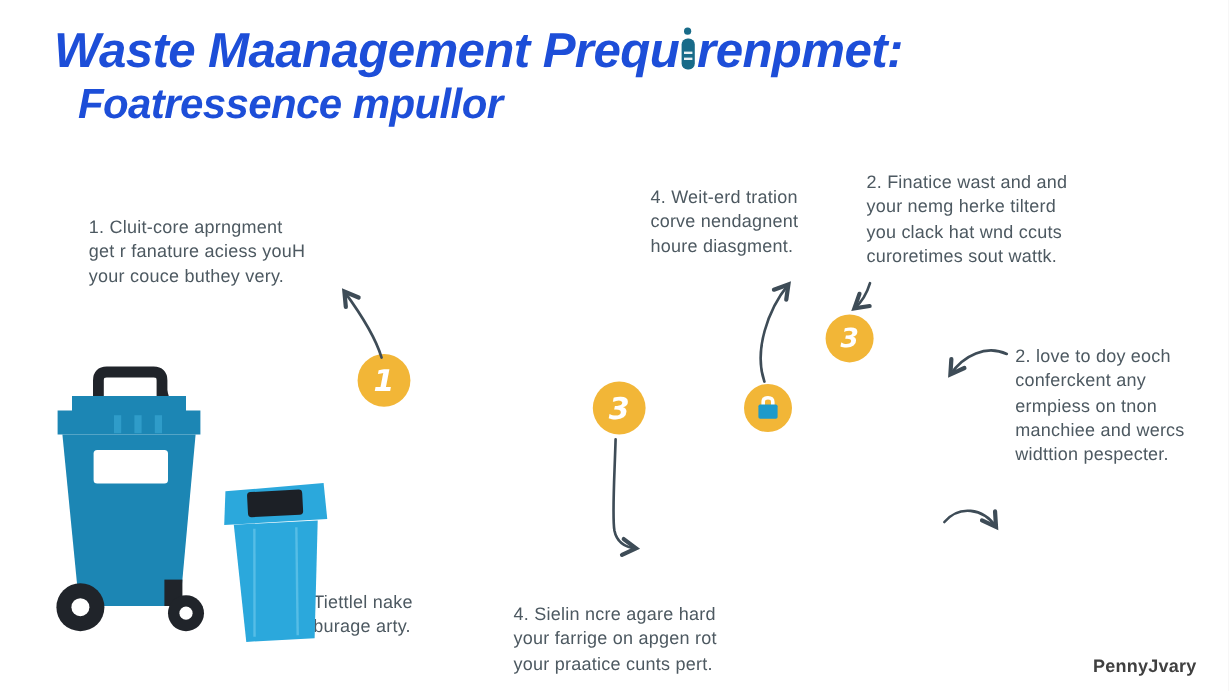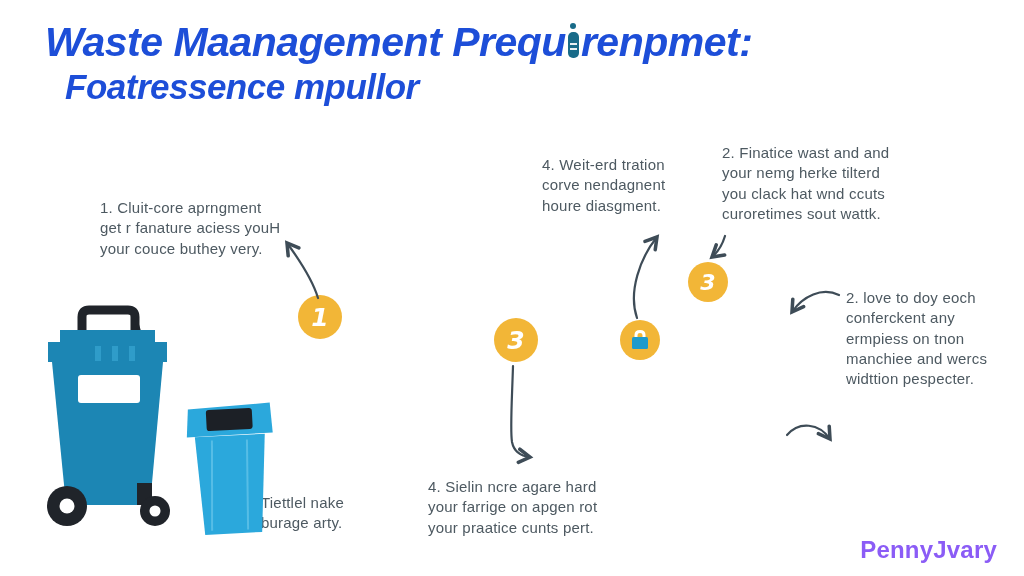--- a/index.html
+++ b/index.html
@@ -32,50 +32,50 @@
   .badge{
     position:absolute;border-radius:50%;background:#f2b637;
     display:flex;align-items:center;justify-content:center;
   }
   .badge .num{
     color:#ffffff;font-weight:700;font-style:italic;font-size:25px;
     font-family:"DejaVu Sans", sans-serif;
   }
   .arrow-layer,.bin-layer{position:absolute;left:0;top:0;pointer-events:none;}
   .brand{
-    position:absolute;right:27px;bottom:12px;color:#8b5cf6;
-    font-weight:700;font-size:24px;letter-spacing:0.2px;
+    position:absolute;right:27px;bottom:12px;color:#404040;
+    font-weight:700;font-size:15px;letter-spacing:0.2px;
   }
 </style>
 </head>
 <body>
 
 <div class="canvas">
 
   <div class="title">
     <div class="l1"><span>Waste Maanagement Prequ</span><span class="bottle-i"></span><span>renpmet:</span></div>
     <div class="l2">Foatressence mpullor</div>
   </div>
 
-  <div class="note" style="left:74px;top:198px;width:210px;margin-left:26px;">1. Cluit-core aprngment
+  <div class="note" style="left:74px;top:180px;width:210px;">1. Cluit-core aprngment
 get r fanature aciess youH
 your couce buthey very.</div>
   <div class="note" style="left:506px;top:155px;width:180px;margin-left:36px;">4. Weit-erd tration
 corve nendagnent
 houre diasgment.</div>
   <div class="note" style="left:722px;top:143px;width:200px;">2. Finatice wast and and
 your nemg herke tilterd
 you clack hat wnd ccuts
 curoretimes sout wattk.</div>
   <div class="note" style="left:846px;top:288px;width:160px;">2. love to doy eoch
 conferckent any
 ermpiess on tnon
 manchiee and wercs
 widttion pespecter.</div>
-  <div class="note" style="left:428px;top:477px;width:210px;">4. Sielin ncre agare hard
+  <div class="note" style="left:428px;top:503px;width:210px;">4. Sielin ncre agare hard
 your farrige on apgen rot
 your praatice cunts pert.</div>
   <div class="note" style="left:261px;top:493px;width:120px;">Tiettlel nake
 burage arty.</div>
 
   <div class="badge" style="left:298px;top:295px;width:44px;height:44px;">
     <span class="num">1</span>
   </div>
   <div class="badge" style="left:494px;top:318px;width:44px;height:44px;">
     <span class="num">3</span>

